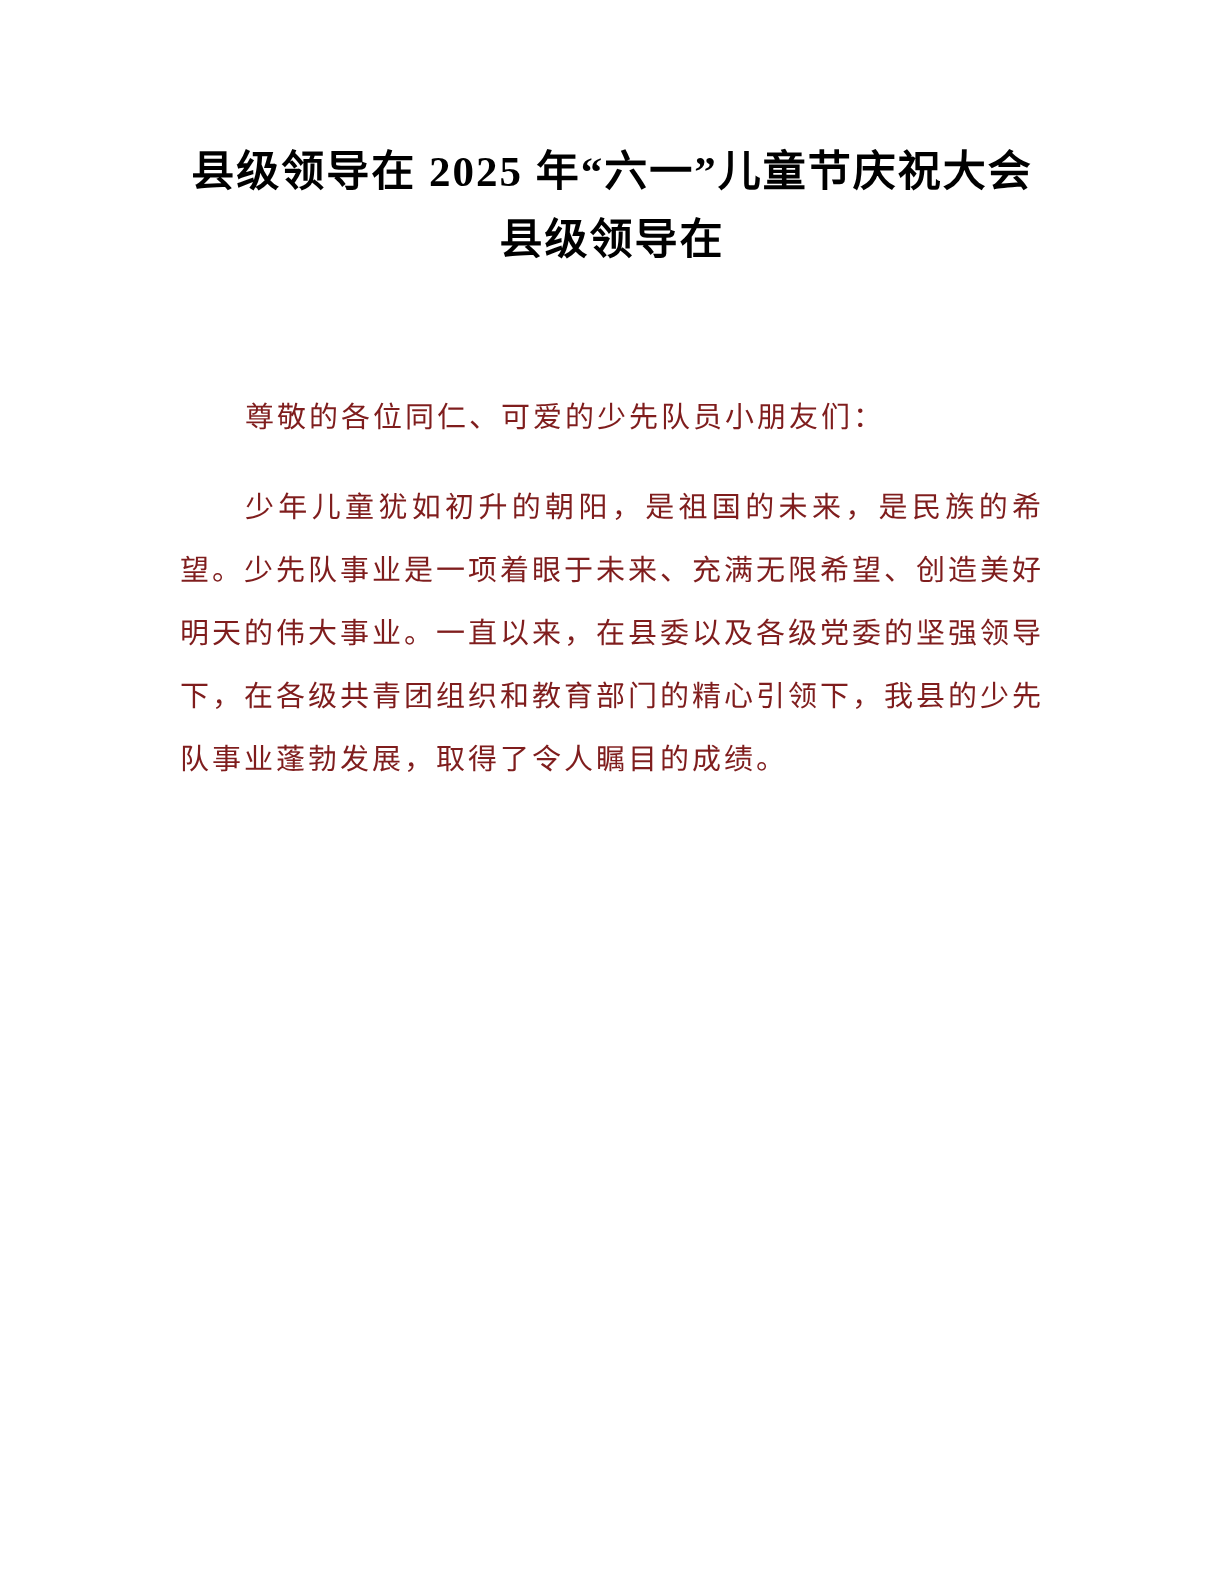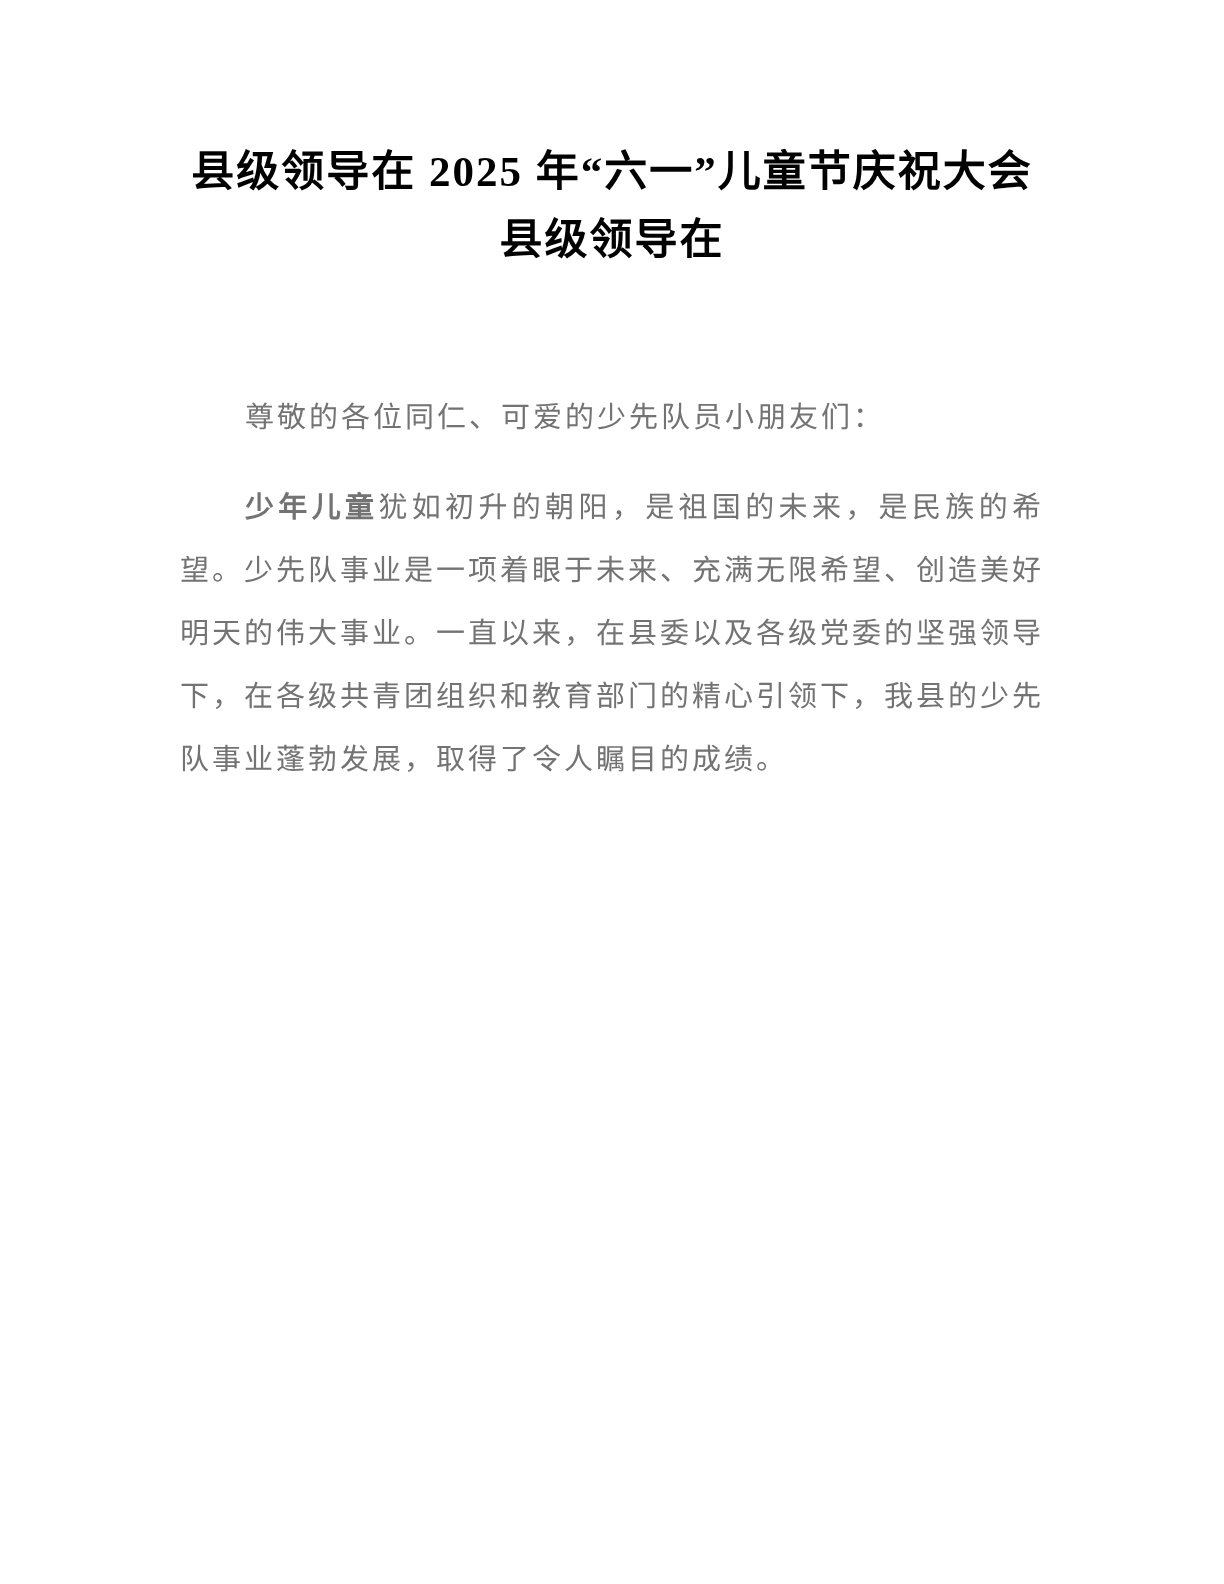--- a/index.html
+++ b/index.html
@@ -32,24 +32,24 @@
     margin-top: 112px;
   }
   .para {
     margin: 0 0 27px 0;
     font-size: 29px;
     line-height: 63px;
     letter-spacing: 3px;
     text-align: justify;
     text-justify: inter-character;
     text-indent: 65px;
-    color: #737373;
+    color: #7f1d1d;
   }
   .para strong {
-    font-weight: bold;
+    font-weight: normal;
   }
 </style>
 </head>
 <body>
 
 <div class="page">
   <h1 class="doc-title">
     <span>县级领导在 2025 年“六一”儿童节庆祝大会</span><br>
     <span>县级领导在</span>
   </h1>

